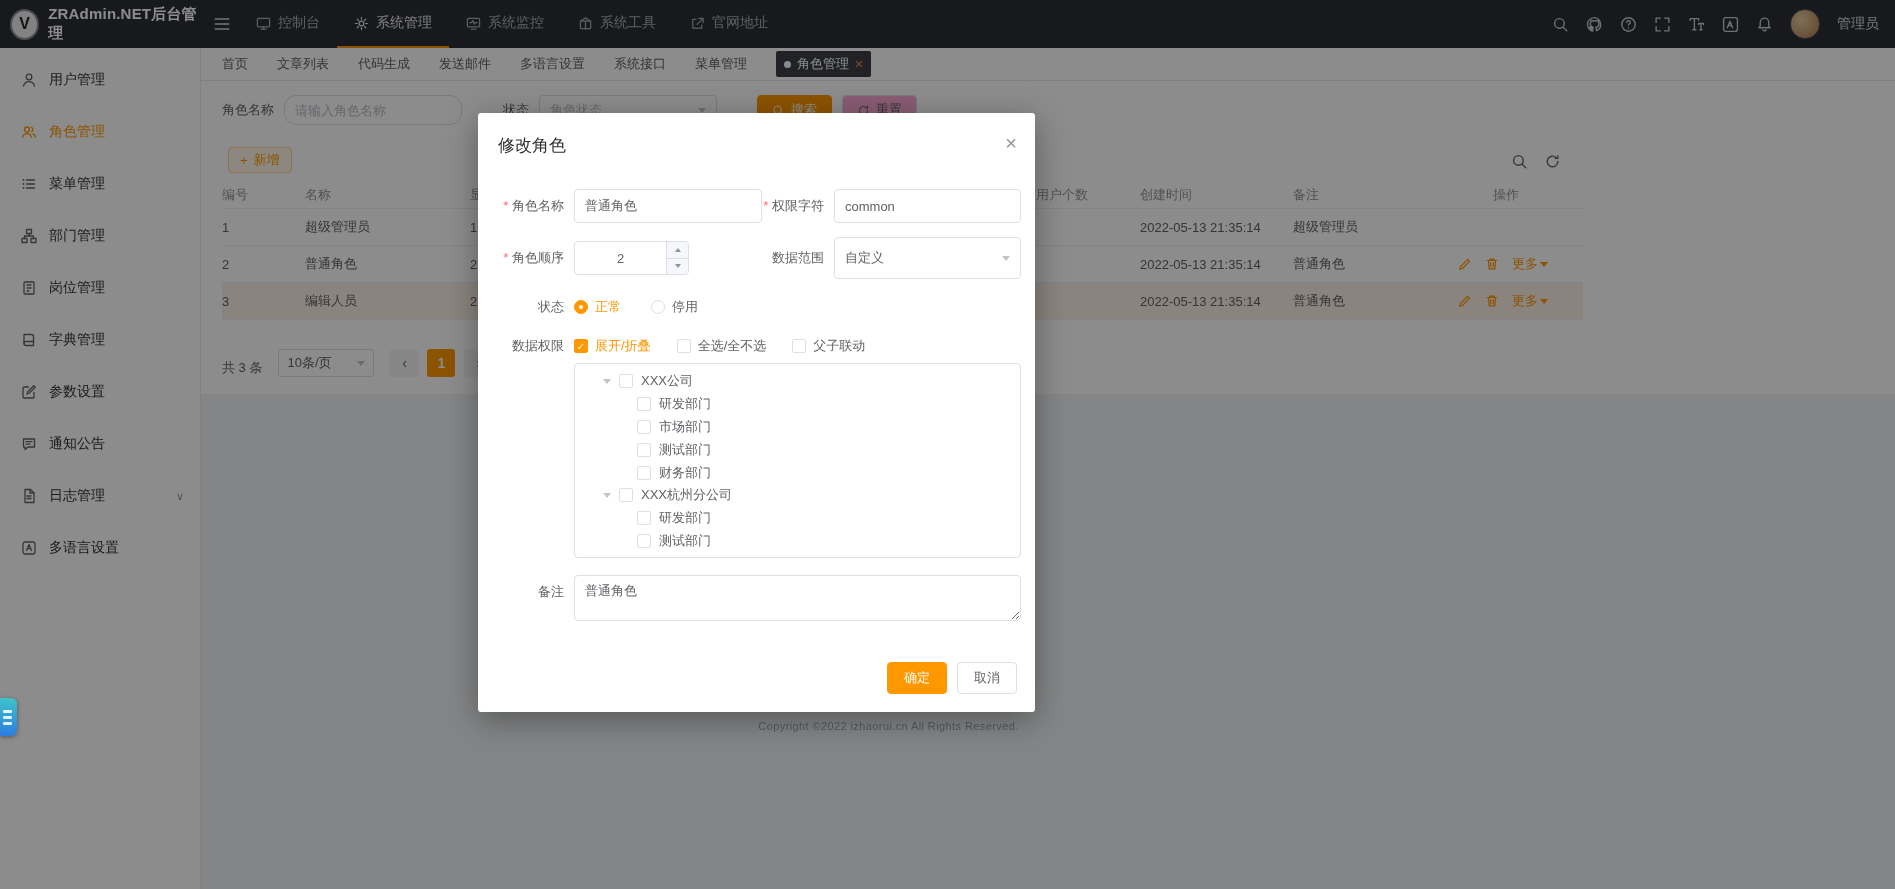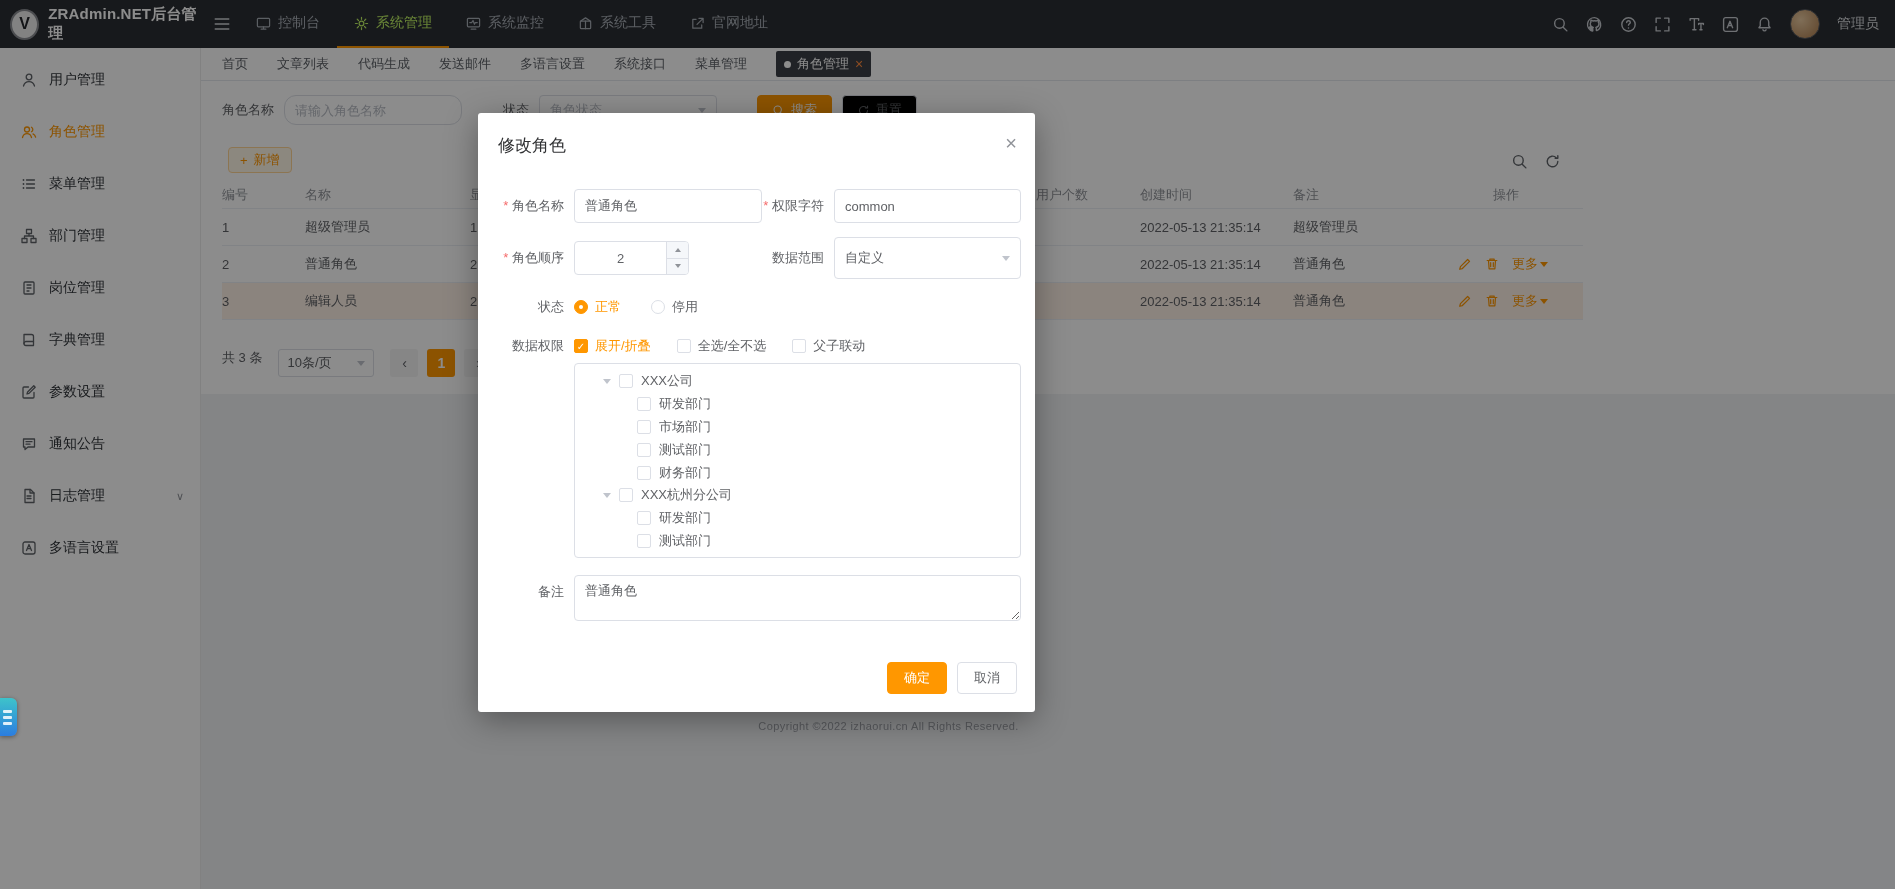--- a/index.html
+++ b/index.html
@@ -10,21 +10,21 @@
   .ic svg{stroke:currentColor;fill:none;stroke-width:1.3;stroke-linecap:round;stroke-linejoin:round}
 
   
   .topbar{position:absolute;top:0;left:0;right:0;height:48px;background:#2b2e33;display:flex;align-items:center;z-index:10;color:#b9bdc3}
   .logo{width:201px;flex:0 0 201px;display:flex;align-items:center;gap:9px;padding-left:10px}
   .logo-circle{width:31px;height:31px;border-radius:50%;background:#ededed;color:#23262b;font-weight:700;font-size:16px;display:flex;align-items:center;justify-content:center;border:2px solid #8a8d92}
   .logo-text{color:#fff;font-size:15px;font-weight:700;letter-spacing:.2px}
   .hamburger{background:none;border:none;color:#cfd3d8;margin:0 8px 0 12px;cursor:pointer}
   .topnav{display:flex;height:100%}
   .topnav-item{display:flex;align-items:center;gap:7px;padding:0 17px;font-size:14px;color:#a7adb5;cursor:pointer;border-bottom:2px solid transparent}
-  .topnav-item.active{color:#bef264;border-bottom-color:#ff9700}
+  .topnav-item.active{color:#e5e5e5;border-bottom-color:#ff9700}
   .topbar-right{margin-left:auto;display:flex;align-items:center;gap:17px;padding-right:16px}
   .top-ic{color:#c8ccd2;cursor:pointer}
   .avatar{width:30px;height:30px;border-radius:50%;background:radial-gradient(circle at 35% 35%,#e8c9a0,#ad7d4e);border:1px solid #55585e}
   .user-name{color:#d6d9dd;font-size:14px}
 
   
   .sidebar{position:absolute;top:48px;left:0;bottom:0;width:201px;background:#fff;border-right:1px solid #ebebeb;z-index:5;padding-top:6px}
   .side-item{height:52px;display:flex;align-items:center;gap:12px;padding:0 16px 0 21px;font-size:14px;color:#2f3338;cursor:pointer}
   .side-item .ic{color:#5f6368}
   .side-item.active,.side-item.active .ic{color:#ff9700}
@@ -39,21 +39,21 @@
   .tab-close{color:#ff8a3c;font-size:14px;cursor:pointer;line-height:1}
   .card{position:absolute;top:33px;left:0;right:0;height:313px;background:#fff}
 
   
   .filter{position:absolute;top:14px;left:21px;display:flex;align-items:center}
   .f-label{font-size:13px;color:#606266}
   .f-input{width:178px;height:30px;border:1px solid #dcdfe6;border-radius:12px;padding:0 10px;font-size:13px;color:#606266;background:#fff;margin-left:10px;outline:none}
   .f-input::placeholder{color:#b8bcc4}
   .lbl-status{margin-left:41px}
   .f-select{width:178px;height:30px;border:1px solid #dcdfe6;border-radius:4px;padding:0 10px;display:flex;align-items:center;justify-content:space-between;color:#b8bcc4;background:#fff;margin-left:10px;cursor:pointer}
-  .btn{height:30px;border-radius:4px;font-size:13px;display:inline-flex;align-items:center;gap:6px;padding:0 14px;cursor:pointer;border:1px solid #dcdfe6;background:#000000;color:#606266}
+  .btn{height:30px;border-radius:4px;font-size:13px;display:inline-flex;align-items:center;gap:6px;padding:0 14px;cursor:pointer;border:1px solid #dcdfe6;background:#f9a8d4;color:#606266}
   .btn-primary{background:#ff9700;border-color:#ff9700;color:#fff}
   .btn-search{margin-left:40px}
   .btn-reset{margin-left:10px}
   .btn-add{position:absolute;top:66px;left:27px;height:26px;padding:0 11px;background:#fff7e8;border:1px solid #ffd596;color:#ff9700}
   .card-tools{position:absolute;top:72px;left:1310px;display:flex;gap:16px;color:#5f6368}
   .card-tools .ic{cursor:pointer}
 
   
   .table{position:absolute;top:100px;left:21px;width:1361px;font-size:13px}
   .tr{display:flex;border-bottom:1px solid #ebeef5;height:37px;align-items:center;background:#fff}
@@ -62,21 +62,21 @@
   .td{padding-right:8px;white-space:nowrap;overflow:hidden}
   .c1{width:83px}.c2{width:165px}.c3{width:566px}.c4{width:104px}.c5{width:153px}.c6{width:165px}
   .c7{flex:1;display:flex;align-items:center;gap:13px}
   .th .c7{padding-left:35px}
   .act-ic{color:#ff9700;cursor:pointer;display:inline-flex}
   .act-ic svg{stroke:#ff9700;fill:none;stroke-width:1.4;stroke-linecap:round;stroke-linejoin:round}
   .more{color:#ff9700;display:inline-flex;align-items:center;gap:2px;cursor:pointer}
   .caret-down{width:0;height:0;border-left:4px solid transparent;border-right:4px solid transparent;border-top:5px solid #ff9700}
 
   
-  .pagination{position:absolute;top:268px;left:21px;display:flex;align-items:flex-start;font-size:13px;color:#606266}
+  .pagination{position:absolute;top:268px;left:21px;display:flex;align-items:flex-end;font-size:13px;color:#606266}
   .pg-total{margin-right:16px}
   .pg-size{width:96px;height:28px;border:1px solid #dcdfe6;border-radius:3px;display:flex;align-items:center;justify-content:space-between;padding:0 8px;background:#fff;margin-right:16px;cursor:pointer}
   .pg-btn{width:28px;height:28px;background:#f4f4f5;border-radius:3px;display:flex;align-items:center;justify-content:center;margin-right:9px;cursor:pointer;font-size:14px;border:none;color:#606266}
   .pg-btn.cur{background:#ff9700;color:#fff;font-weight:700}
   .pg-goto{margin-left:7px}
 
   .footer{position:absolute;top:672px;left:0;width:1375px;text-align:center;color:#9fa2a8;font-size:11px;letter-spacing:.4px}
 
   
   .overlay{position:absolute;inset:0;background:rgba(0,0,0,.45);z-index:40}

